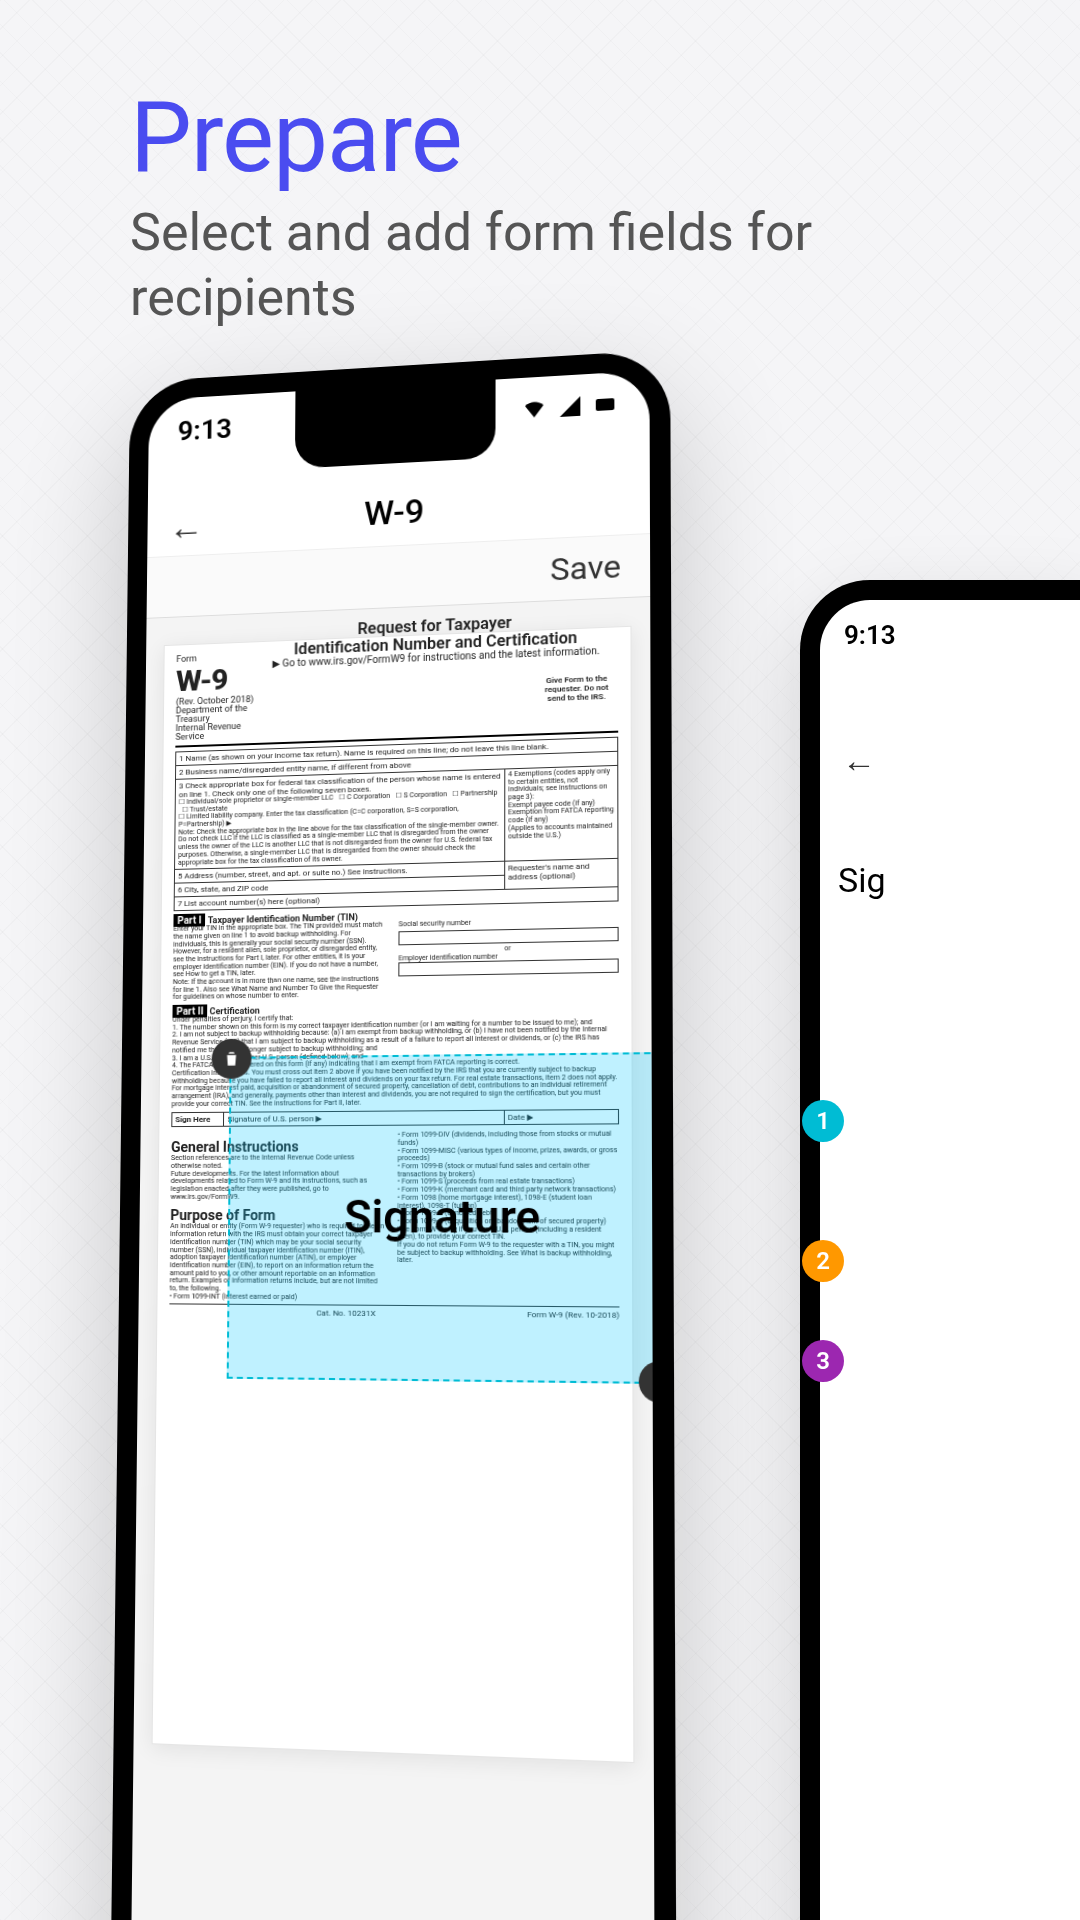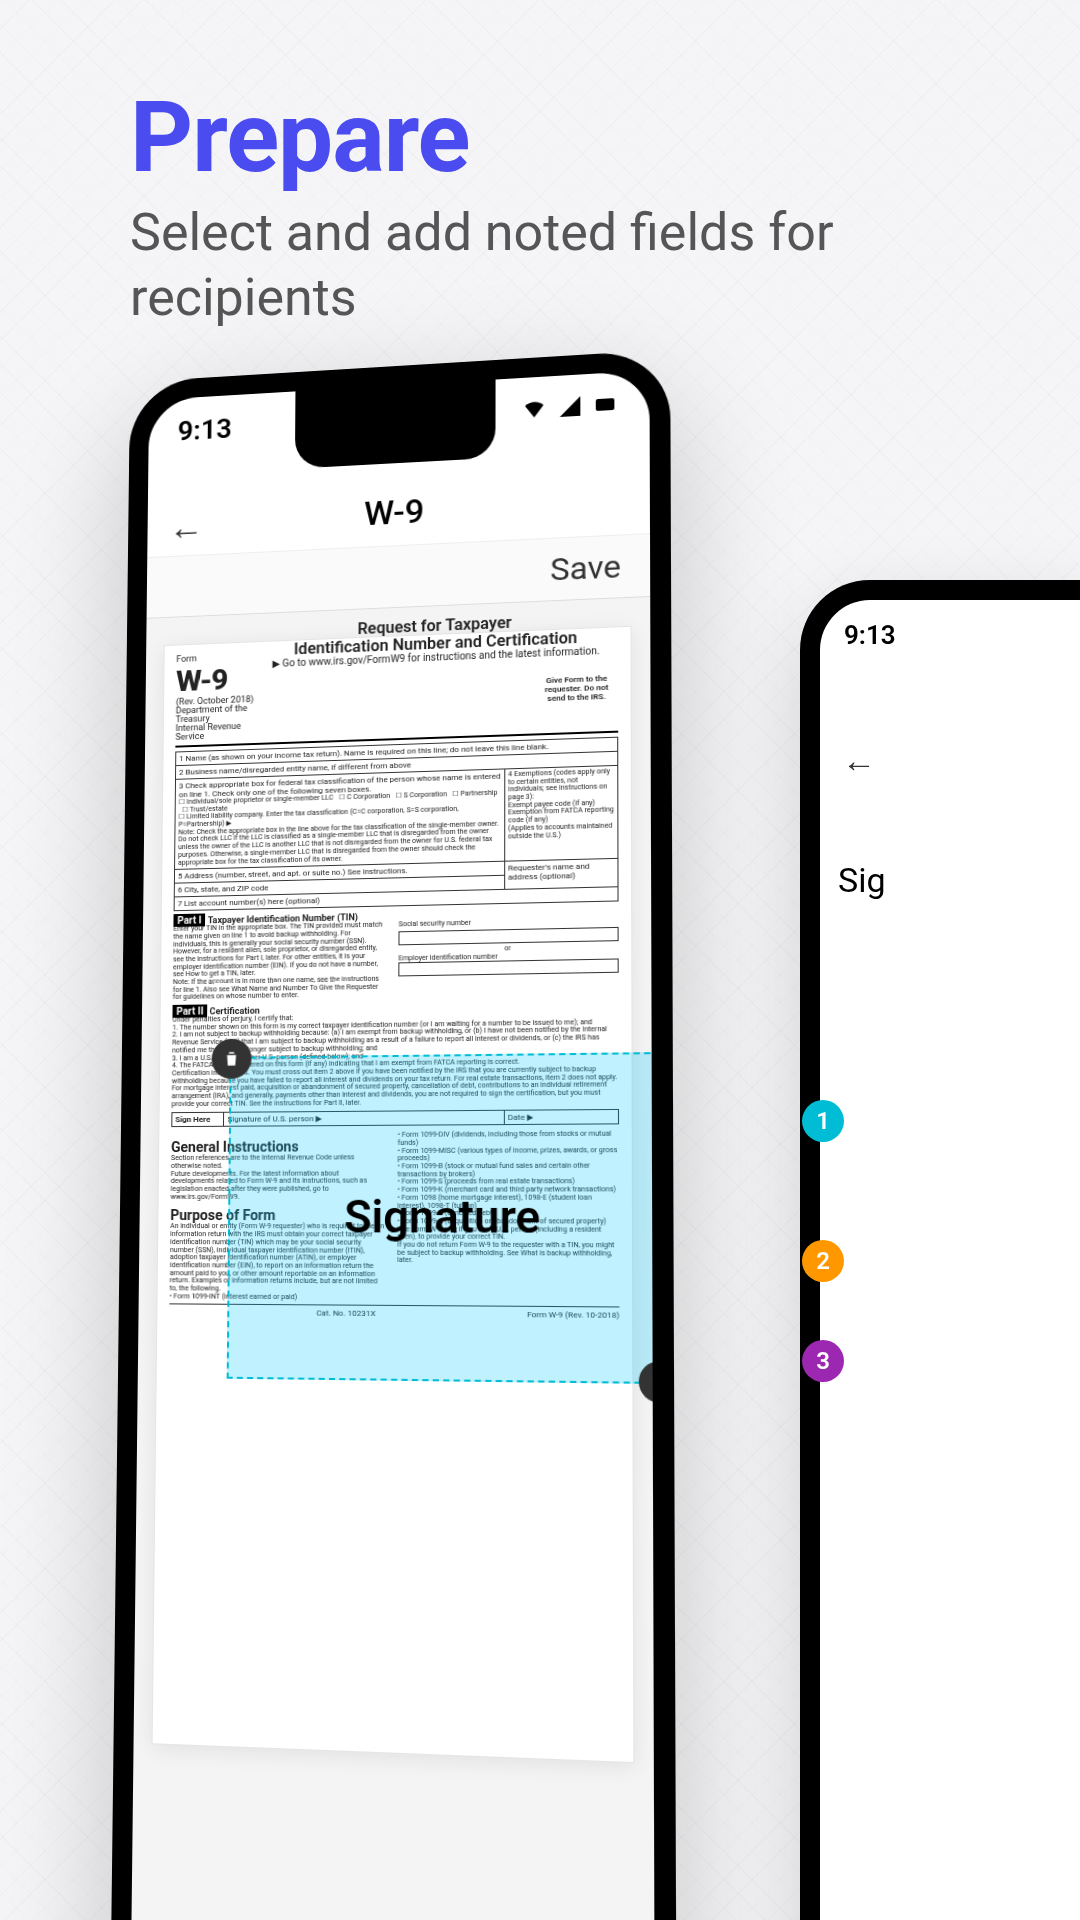--- a/index.html
+++ b/index.html
@@ -9,21 +9,21 @@
     position: relative;
     background-image: repeating-linear-gradient(45deg, rgba(0,0,0,0.02) 0, rgba(0,0,0,0.02) 1px, transparent 1px, transparent 20px),
                       repeating-linear-gradient(-45deg, rgba(0,0,0,0.02) 0, rgba(0,0,0,0.02) 1px, transparent 1px, transparent 20px);
   }
 
   .hero-title {
     position: absolute;
     left: 130px;
     top: 80px;
     font-size: 98px;
-    font-weight: 700;
+    font-weight: 400;
     color: #4a4cf0;
     letter-spacing: -1px;
   }
   .hero-sub {
     position: absolute;
     left: 130px;
     top: 200px;
     font-size: 52px;
     font-weight: 400;
     color: #555;
@@ -185,21 +185,21 @@
     font-size:24px; font-weight:600;
   }
   .step1 { top:500px; background:#00bcd4; }
   .step2 { top:640px; background:#ff9800; }
   .step3 { top:740px; background:#9c27b0; }
 </style>
 </head>
 <body>
 
 <div class="hero-title">Prepare</div>
-<div class="hero-sub">Select and add noted fields for recipients</div>
+<div class="hero-sub">Select and add form fields for recipients</div>
 
 <div class="phone">
   <div class="phone-screen">
     <div class="notch"></div>
     <div class="status-bar">
       <span>9:13</span>
       <span class="status-right">
         <svg viewBox="0 0 24 24">
             <path d="M12 21l9-12c-5-5-13-5-18 0l9 12z"></path>
           </svg>

